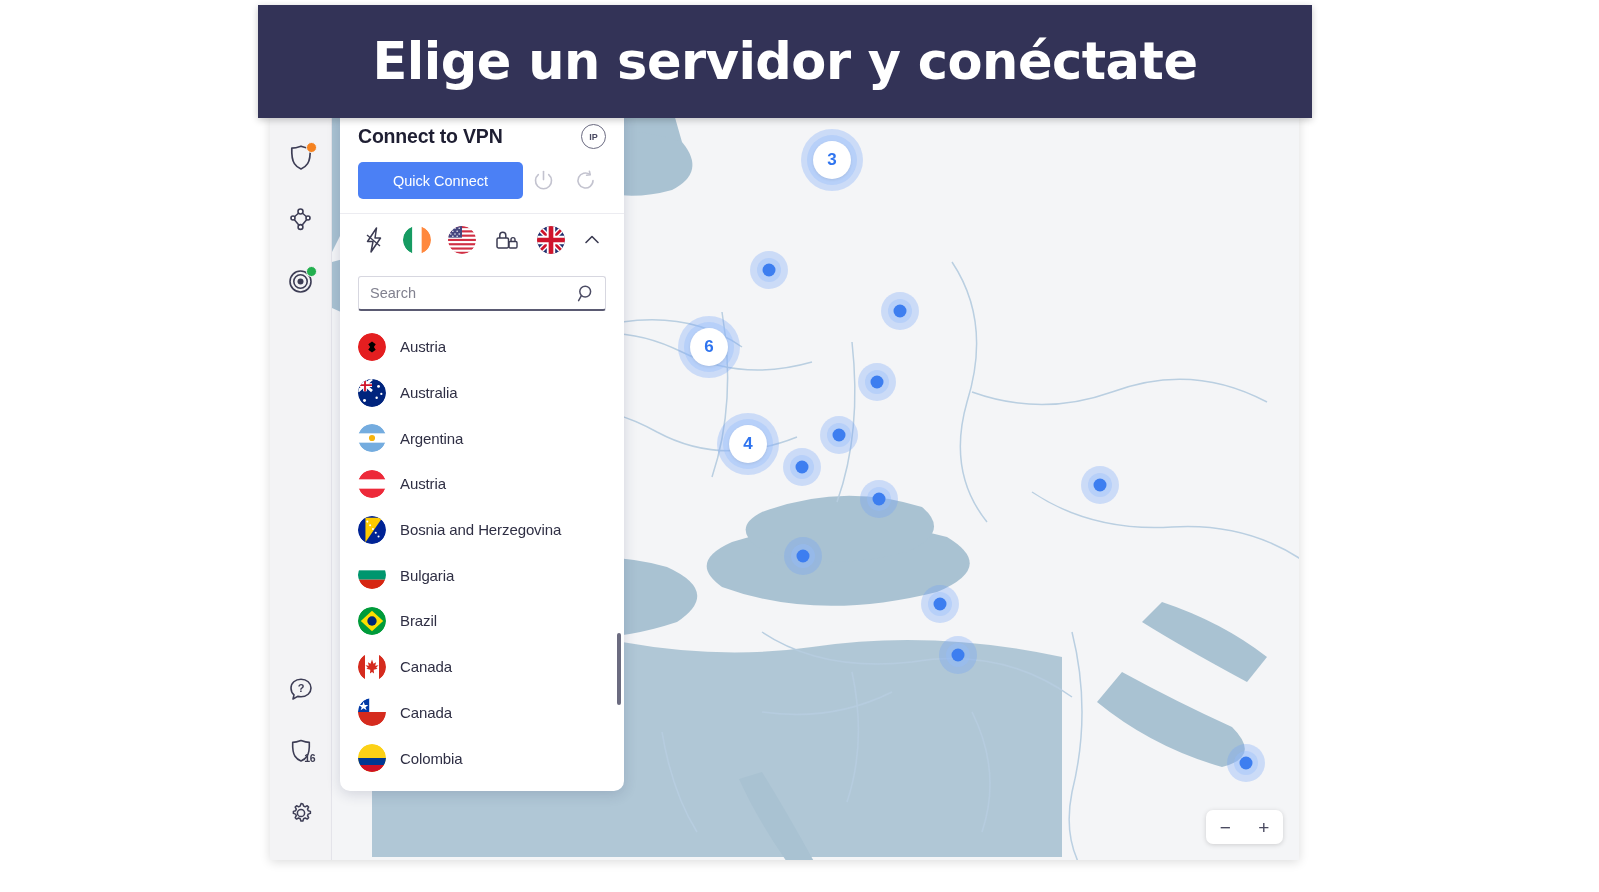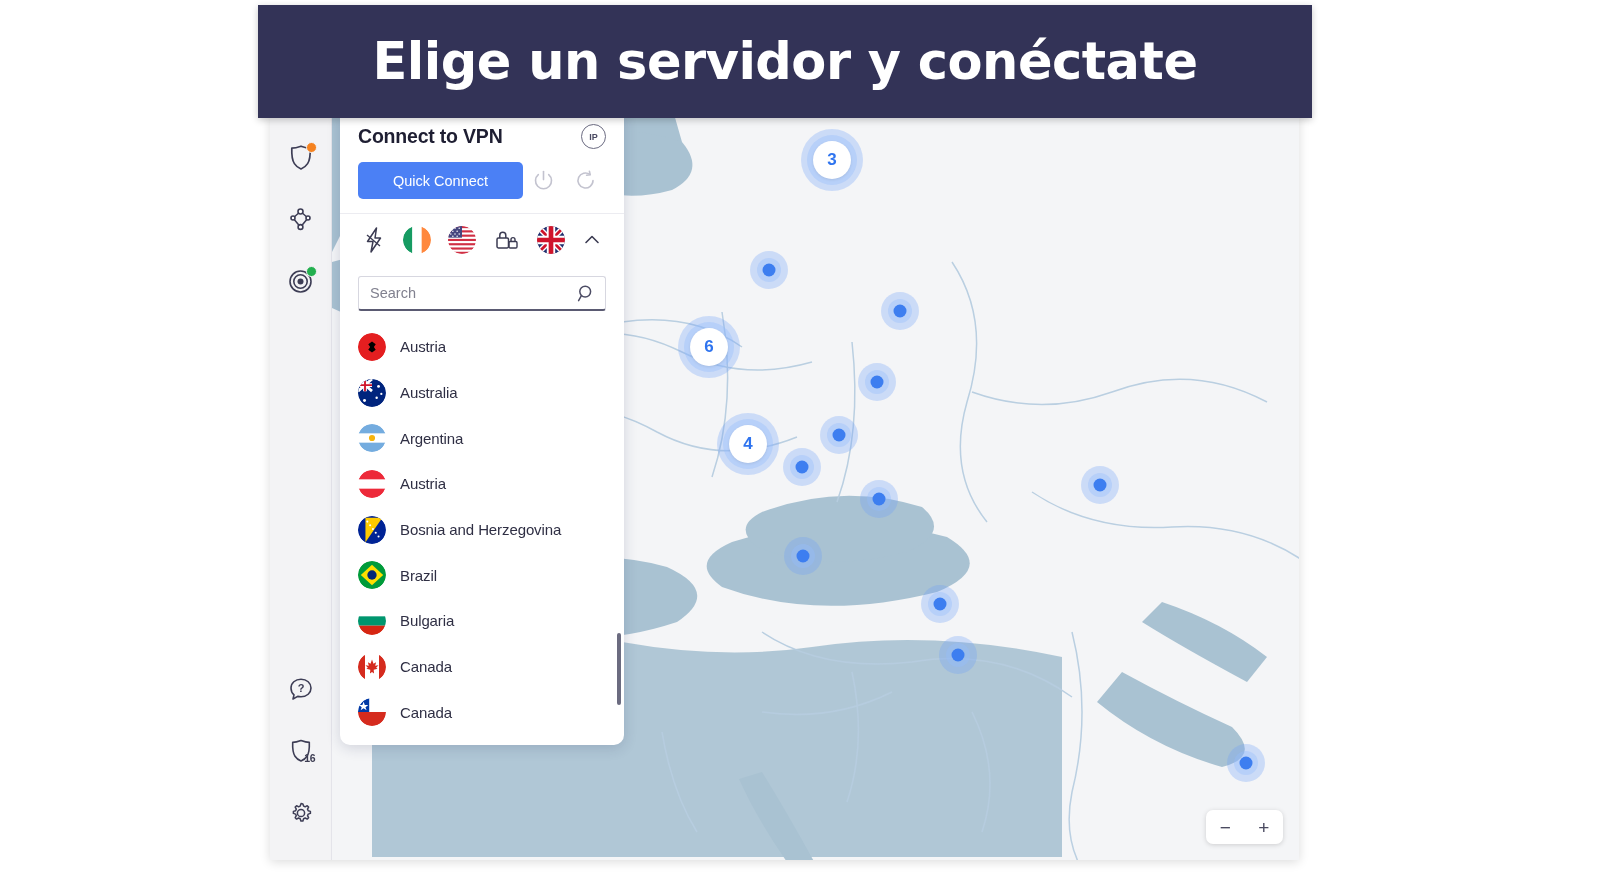--- a/index.html
+++ b/index.html
@@ -610,46 +610,46 @@
                 <circle cx="19" cy="18" r="1.1"></circle>
                 <circle cx="22" cy="22" r="1.1"></circle>
               </g>
             </g>
           </svg>
           <span class="country-name">Bosnia and Herzegovina</span>
         </div>
         <div class="country-row">
           <svg class="flag-circle" viewBox="0 0 30 30">
             <defs>
+              <clipPath id="f7">
+                <circle cx="15" cy="15" r="15"></circle>
+              </clipPath>
+            </defs>
+            <g clip-path="url(#f7)">
+              <rect width="30" height="30" fill="#ffffff"></rect>
+              <rect y="10" width="30" height="10" fill="#00966e"></rect>
+              <rect y="20" width="30" height="10" fill="#d62612"></rect>
+            </g>
+          </svg>
+          <span class="country-name">Bulgaria</span>
+        </div>
+        <div class="country-row">
+          <svg class="flag-circle" viewBox="0 0 30 30">
+            <defs>
               <clipPath id="f6">
                 <circle cx="15" cy="15" r="15"></circle>
               </clipPath>
             </defs>
             <g clip-path="url(#f6)">
               <rect width="30" height="30" fill="#009b3a"></rect>
               <path d="M15 4 L27 15 L15 26 L3 15 Z" fill="#fedf00"></path>
               <circle cx="15" cy="15" r="5" fill="#002776"></circle>
             </g>
           </svg>
           <span class="country-name">Brazil</span>
-        </div>
-        <div class="country-row">
-          <svg class="flag-circle" viewBox="0 0 30 30">
-            <defs>
-              <clipPath id="f7">
-                <circle cx="15" cy="15" r="15"></circle>
-              </clipPath>
-            </defs>
-            <g clip-path="url(#f7)">
-              <rect width="30" height="30" fill="#ffffff"></rect>
-              <rect y="10" width="30" height="10" fill="#00966e"></rect>
-              <rect y="20" width="30" height="10" fill="#d62612"></rect>
-            </g>
-          </svg>
-          <span class="country-name">Bulgaria</span>
         </div>
         <div class="country-row">
           <svg class="flag-circle" viewBox="0 0 30 30">
             <defs>
               <clipPath id="f8">
                 <circle cx="15" cy="15" r="15"></circle>
               </clipPath>
             </defs>
             <g clip-path="url(#f8)">
               <rect width="30" height="30" fill="#ffffff"></rect>
@@ -669,20 +669,35 @@
             </defs>
             <g clip-path="url(#f9)">
               <rect width="30" height="30" fill="#ffffff"></rect>
               <rect y="15" width="30" height="15" fill="#d52b1e"></rect>
               <rect x="0" y="0" width="12" height="15" fill="#0039a6"></rect>
               <path d="M6 4 L7.3 7.5 L11 7.5 L8 9.8 L9.2 13.2 L6 11 L2.8 13.2 L4 9.8 L1 7.5 L4.7 7.5 Z" fill="#fff"></path>
             </g>
           </svg>
           <span class="country-name">Canada</span>
         </div>
+        <div class="country-row">
+          <svg class="flag-circle" viewBox="0 0 30 30">
+            <defs>
+              <clipPath id="f10">
+                <circle cx="15" cy="15" r="15"></circle>
+              </clipPath>
+            </defs>
+            <g clip-path="url(#f10)">
+              <rect width="30" height="30" fill="#fcd116"></rect>
+              <rect y="15" width="30" height="7.5" fill="#003893"></rect>
+              <rect y="22.5" width="30" height="7.5" fill="#ce1126"></rect>
+            </g>
+          </svg>
+          <span class="country-name">Colombia</span>
+        </div>
         <div id="list-scrollbar"></div>
     </div>
   </div>
 
   <div id="banner">
     <div id="banner-text">Elige un servidor y conéctate</div>
   </div>
 </div>
 
 </body></html>

